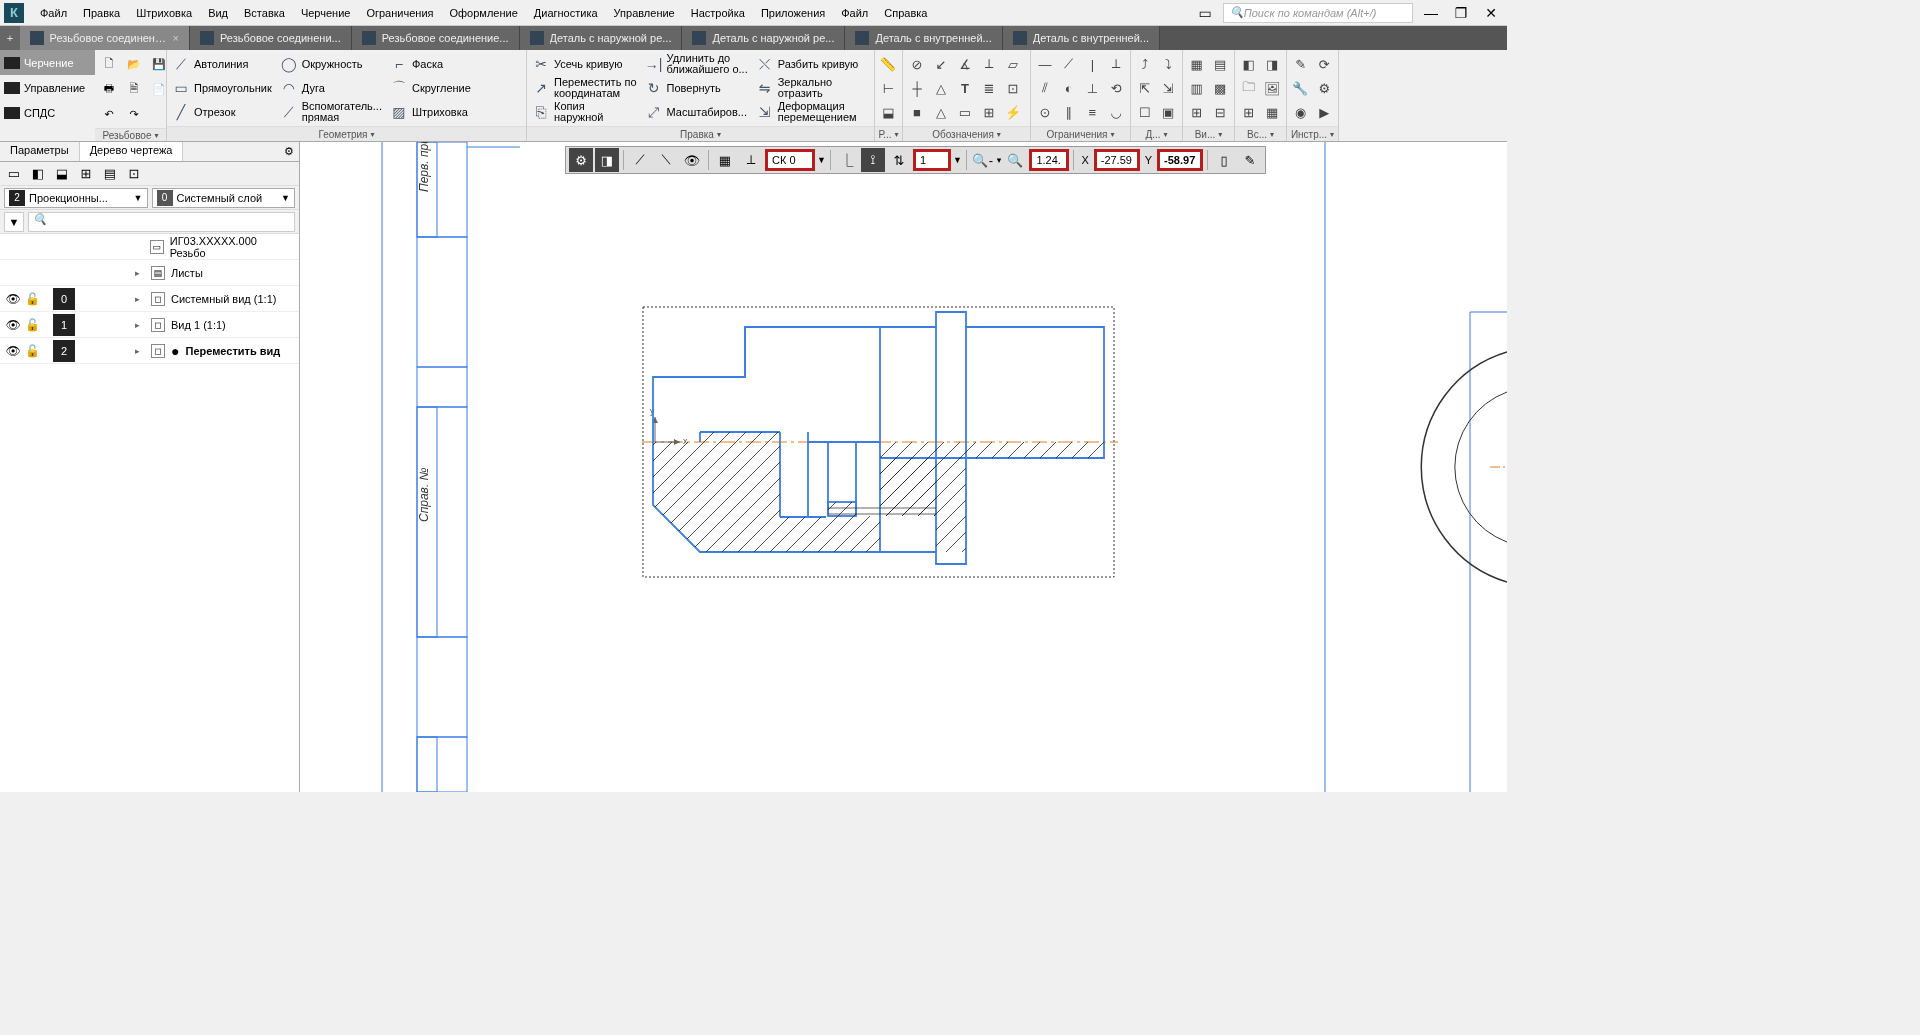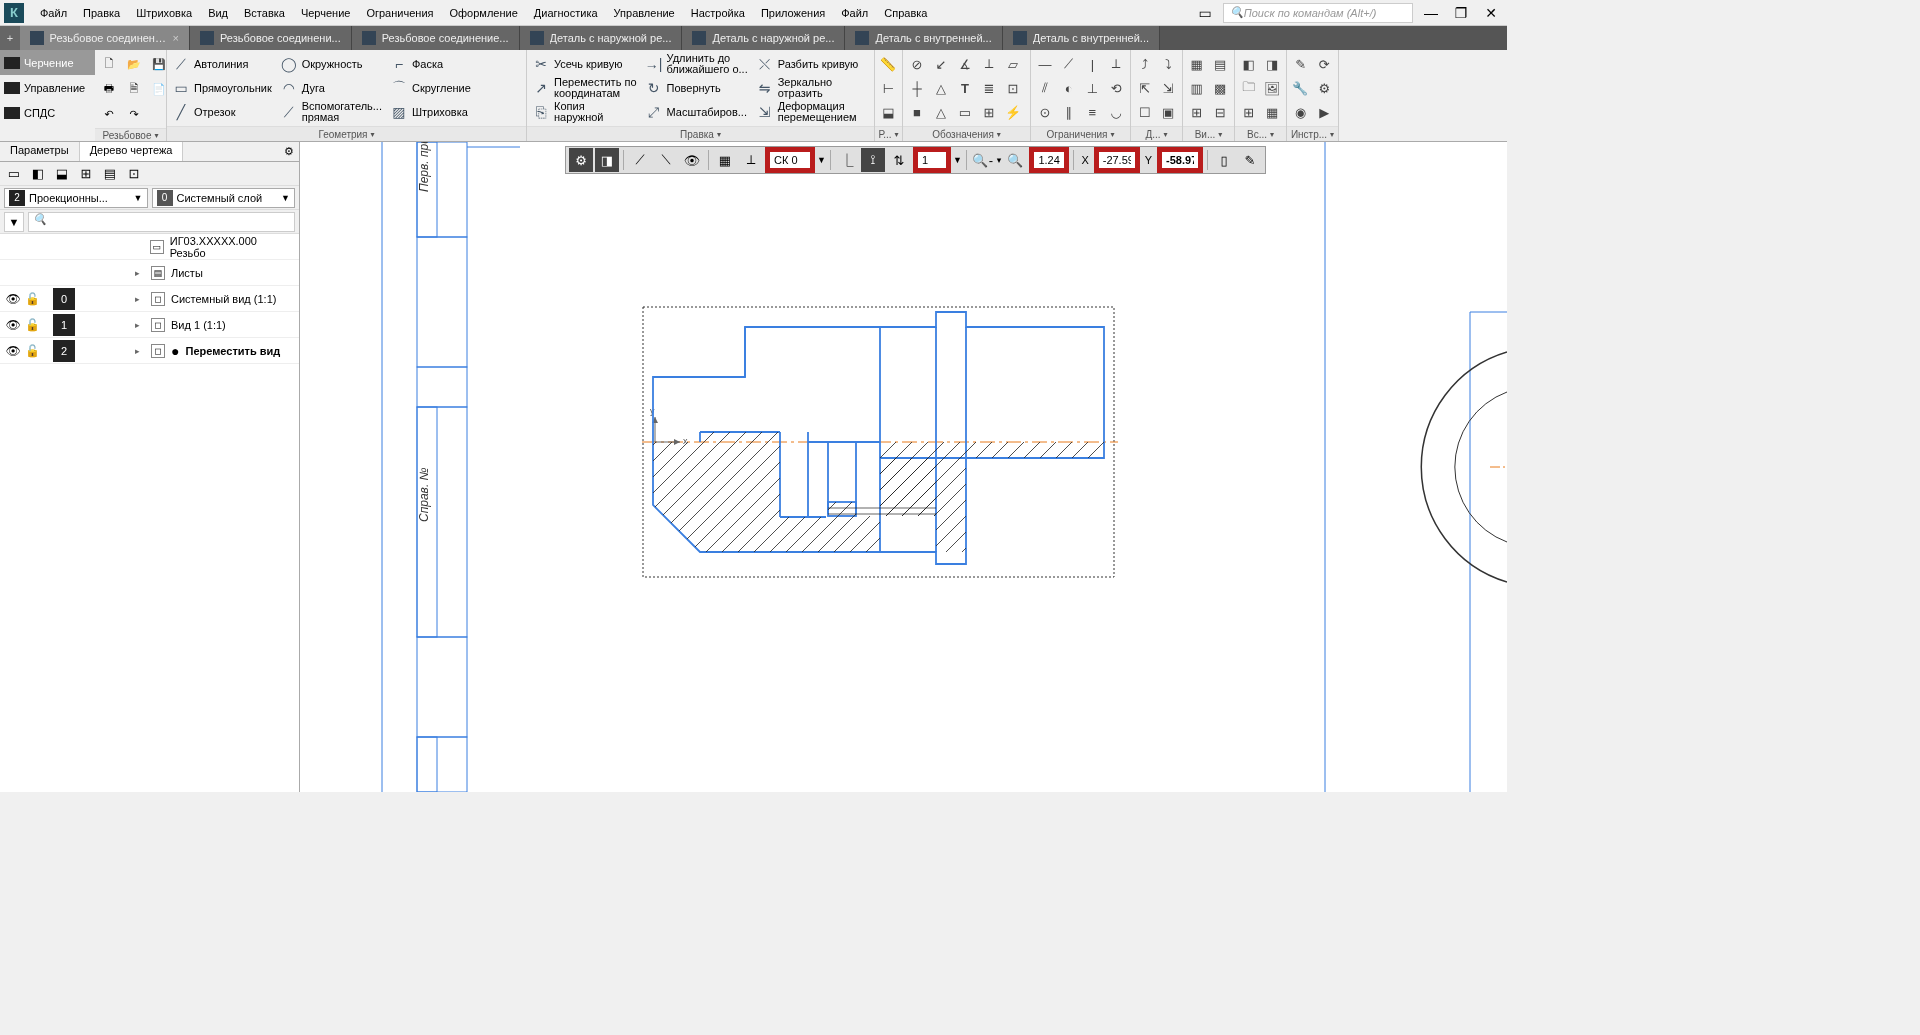--- a/index.html
+++ b/index.html
@@ -78,21 +78,21 @@
 .bold { font-weight: bold; }
 
 .side-bottom { height: 130px; background: #fff; border-top: 1px solid #aaa; }
 
 
 .canvas-wrap { flex: 1; position: relative; background: #fff; overflow: hidden; }
 .float-toolbar { position: absolute; top: 4px; left: 265px; height: 28px; background: #e0e0e0; border: 1px solid #999; display: flex; align-items: center; padding: 0 3px; gap: 2px; font-size: 11px; }
 .ft-btn { width: 24px; height: 24px; display: flex; align-items: center; justify-content: center; cursor: pointer; font-size: 13px; }
 .ft-btn.dark { background: #444; color: #fff; }
 .ft-sep { width: 1px; height: 20px; background: #aaa; margin: 0 2px; }
-.ft-input { height: 20px; border: 5px solid #b91c1c; background: #fff; padding: 8px 4px; font-size: 11px; }
+.ft-input { height: 20px; border: 3px solid #b91c1c; background: #fff; padding: 8px 4px; font-size: 11px; }
 .ft-label { padding: 0 3px; }
 
 svg.drawing { position: absolute; top: 0; left: 0; }
 
 </style>
 </head>
 <body>
 
 <div class="menubar">
   <div class="app-icon">К</div>

